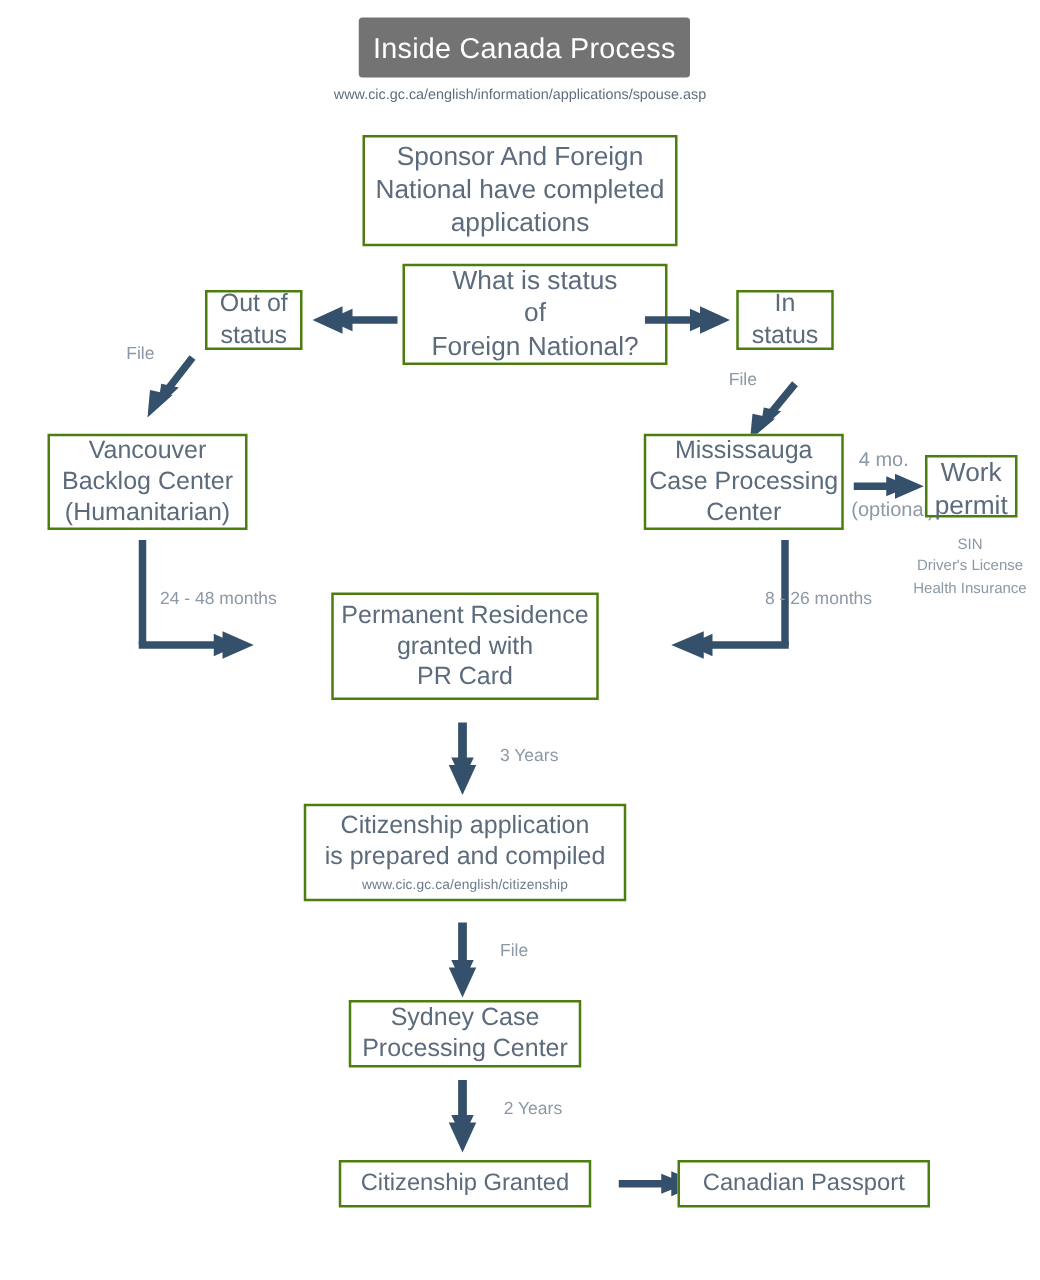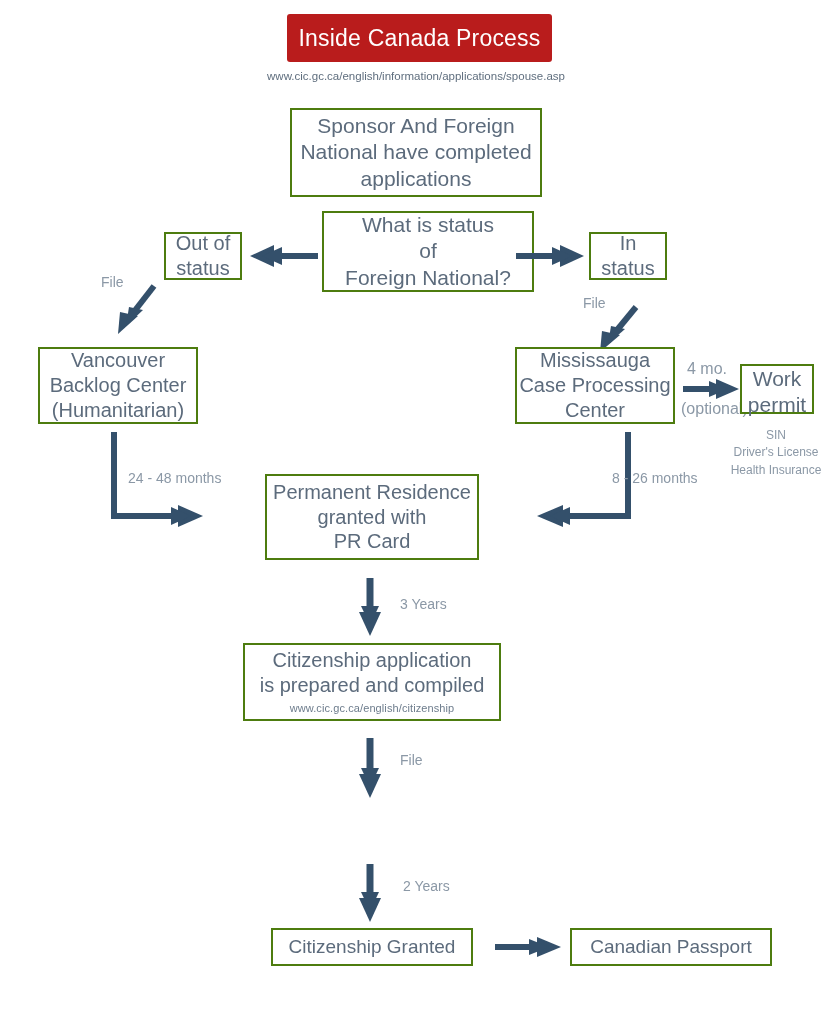--- a/index.html
+++ b/index.html
@@ -14,21 +14,21 @@
     position: relative;
     width: 832px;
     height: 1024px;
     background: #ffffff;
     overflow: hidden;
   }
   .abs { position: absolute; }
 
   
   .title-banner {
-    background: #b91c1c;
+    background: #737373;
     color: #ffffff;
     display: flex;
     align-items: center;
     justify-content: center;
     border-radius: 3px;
     font-size: 23px;
     font-weight: 400;
     letter-spacing: .2px;
   }
 
@@ -218,36 +218,40 @@
   </div>
 
   <svg class="abs" style="left:355px; top:738px;" width="32" height="62">
     <line x1="15" y1="0" x2="15" y2="38" stroke="#34506b" stroke-width="7"></line>
     <polygon points="15,60 4,36 26,36" fill="#34506b"></polygon>
     <polygon points="15,49 6,30 24,30" fill="#34506b"></polygon>
   </svg>
 
   <div class="abs caption" style="left:400px; top:752px;">File</div>
 
+  <div class="abs box box-md" style="left:279px; top:800px; width:186px; height:54px;">
+    <span class="line">Sydney Case</span>
+    <span class="line">Processing Center</span>
+  </div>
 
   <svg class="abs" style="left:355px; top:864px;" width="32" height="60">
     <line x1="15" y1="0" x2="15" y2="36" stroke="#34506b" stroke-width="7"></line>
     <polygon points="15,58 4,34 26,34" fill="#34506b"></polygon>
     <polygon points="15,47 6,28 24,28" fill="#34506b"></polygon>
   </svg>
 
   <div class="abs caption" style="left:403px; top:878px;">2 Years</div>
 
   <div class="abs box box-sm" style="left:271px; top:928px; width:202px; height:38px;">
     <span class="line">Citizenship Granted</span>
   </div>
 
   <svg class="abs" style="left:495px; top:935px;" width="68" height="24">
     <line x1="0" y1="12" x2="40" y2="12" stroke="#34506b" stroke-width="6"></line>
     <polygon points="66,12 42,2 42,22" fill="#34506b"></polygon>
     <polygon points="54,12 34,4 34,20" fill="#34506b"></polygon>
   </svg>
 
-  <div class="abs box box-sm" style="left:570px; top:928px; width:202px; height:38px;">
+  <div class="abs box box-sm" style="left:542px; top:928px; width:202px; height:38px;">
     <span class="line">Canadian Passport</span>
   </div>
 
 </div>
 
 </body></html>

